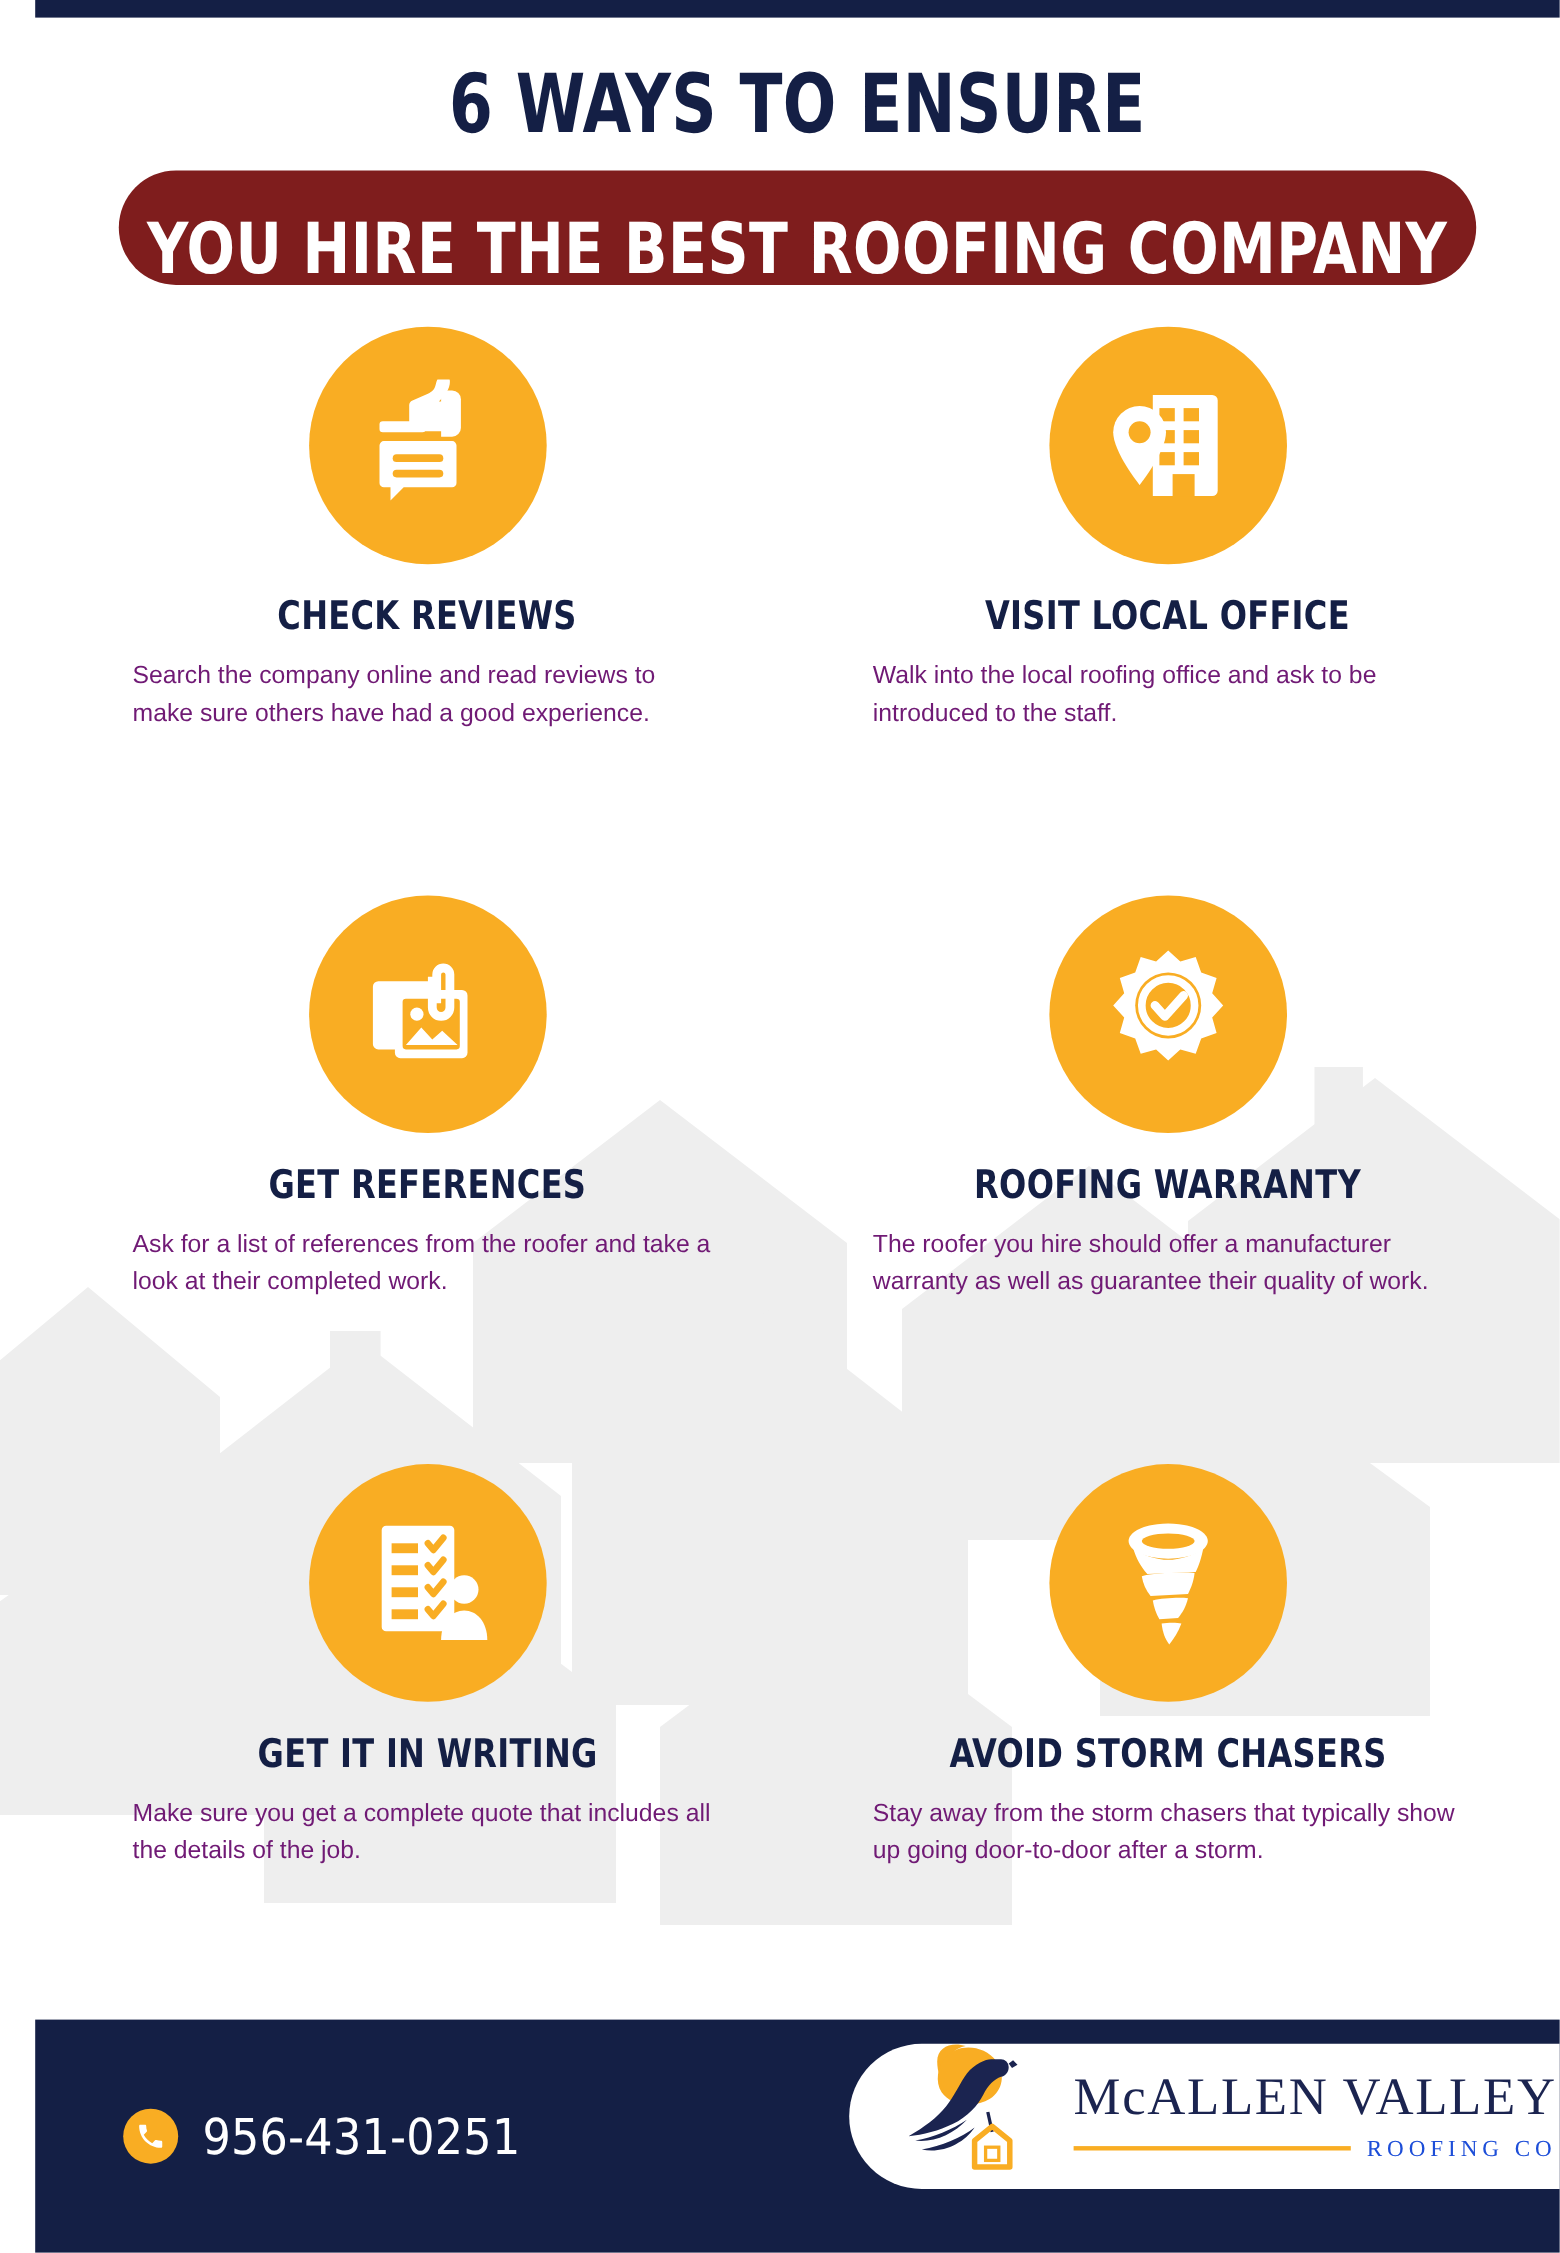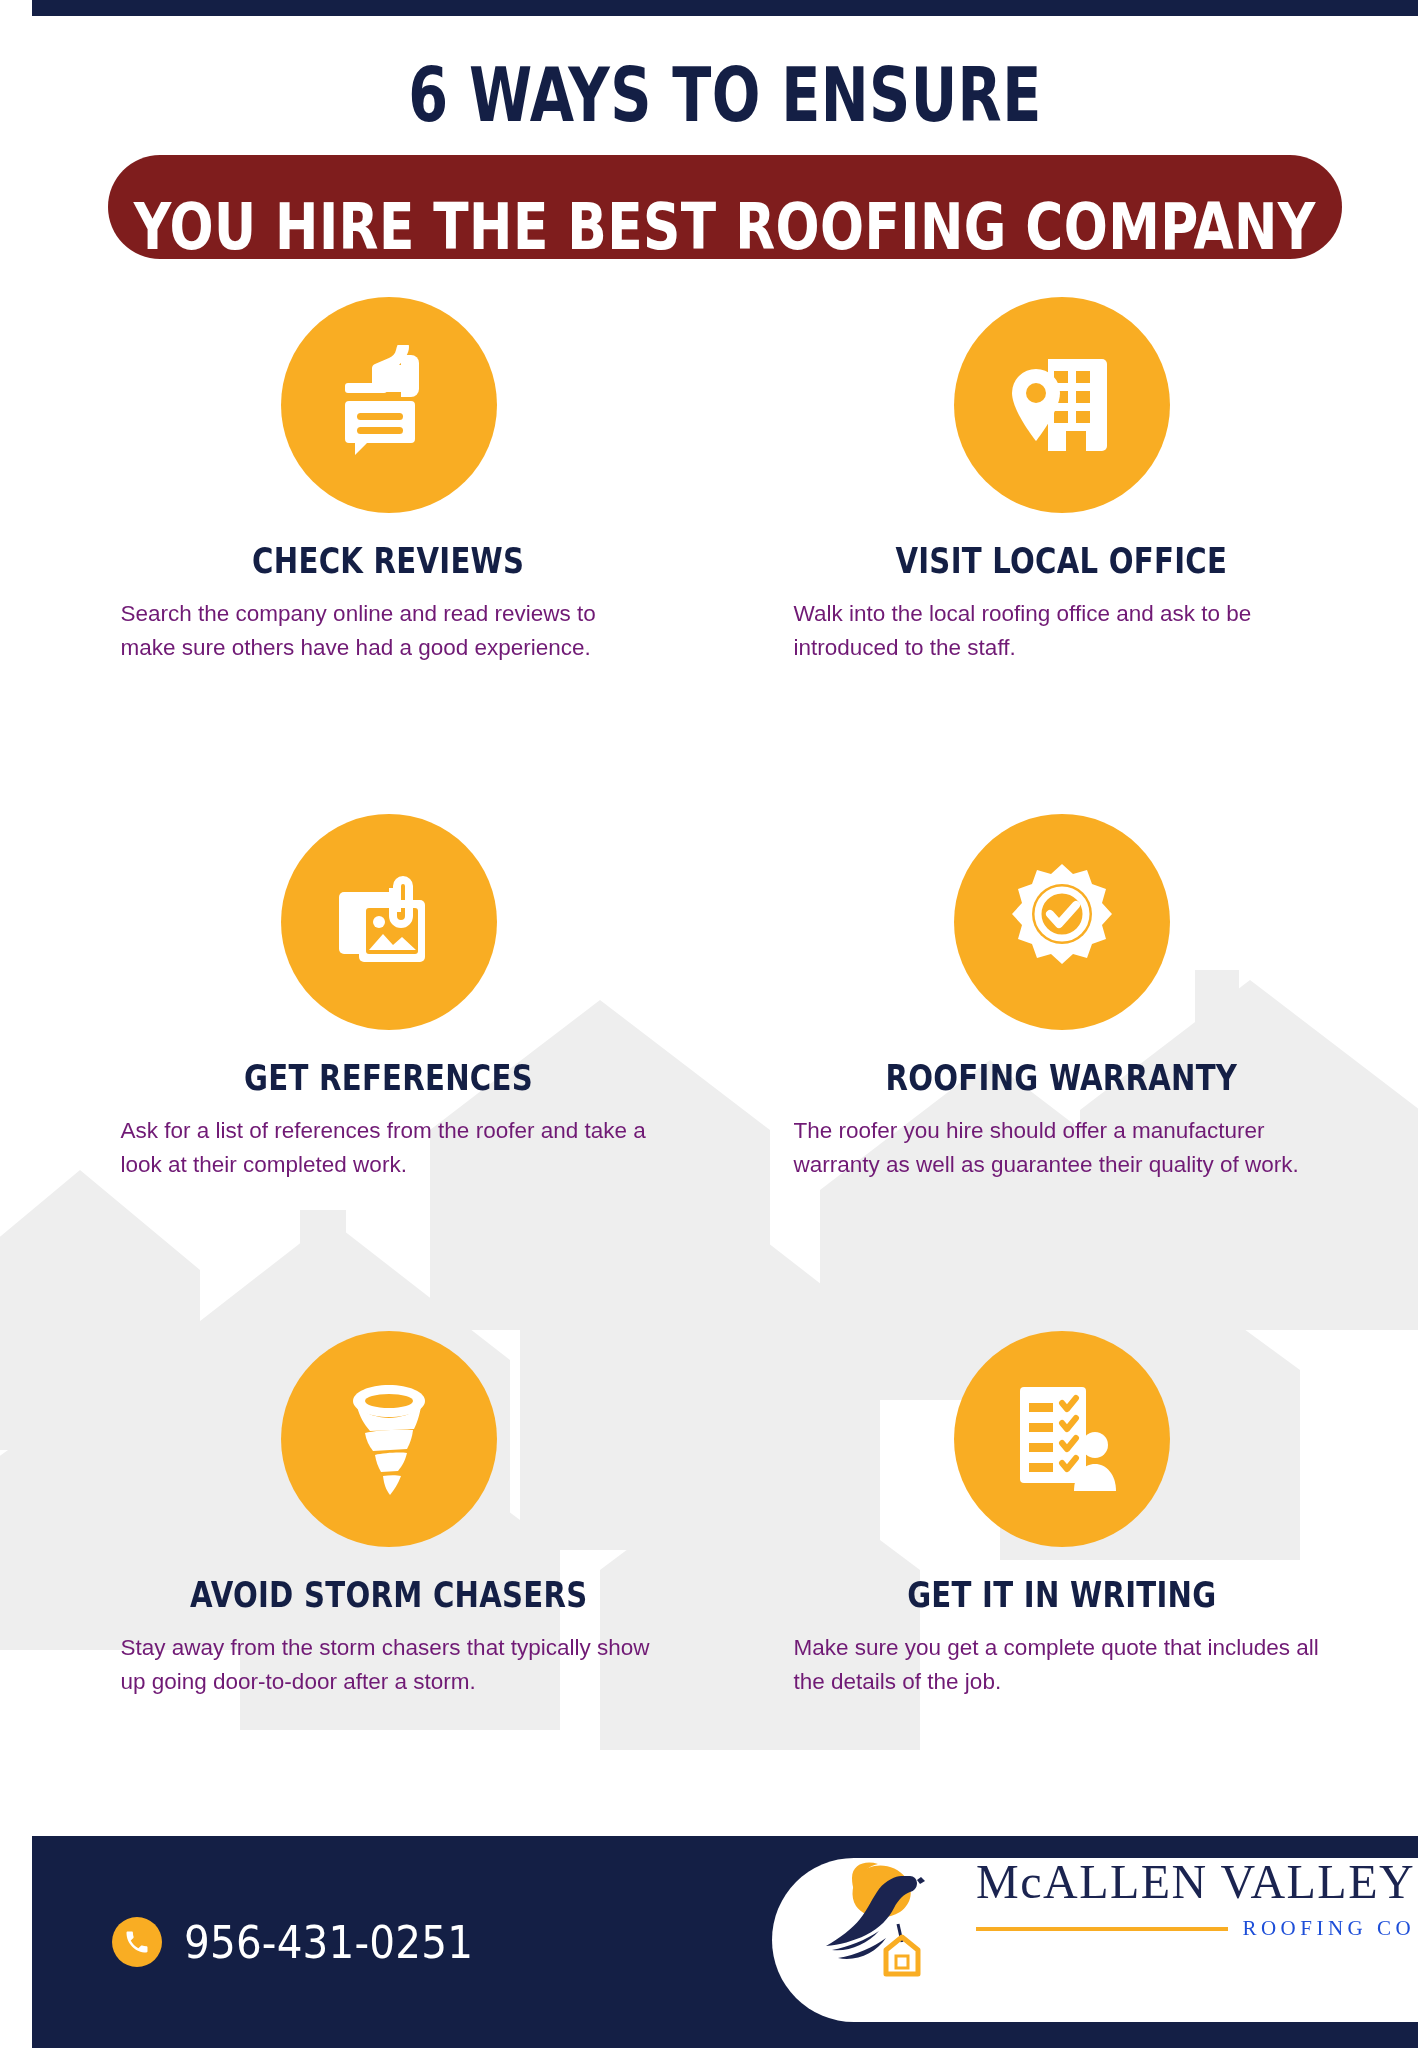--- a/index.html
+++ b/index.html
@@ -173,26 +173,26 @@
     font-size:45px;
     line-height:1;
     letter-spacing:0.2px;
     white-space:nowrap;
   }
   .logo-card {
     position:absolute;
     right:0;
     top:22px;
     width:646px;
-    height:164px;
+    height:132px;
     background:#ffffff;
     border-top-left-radius:90px;
     border-bottom-left-radius:90px;
     display:flex;
-    align-items:flex-start;
+    align-items:center;
     padding-left:52px;
     gap:22px;
   }
   .logo-text-block {
     display:flex;
     flex-direction:column;
     align-items:flex-start;
   }
   .logo-name {
     color:#1b2450;
@@ -326,55 +326,55 @@
           <circle cx="62" cy="54" r="24" fill="none" stroke="#ffffff" stroke-width="7"></circle>
           <path d="M50 54 l9 10 l17 -19" fill="none" stroke="#ffffff" stroke-width="8" stroke-linecap="round" stroke-linejoin="round"></path>
         </svg>
       </div>
       <div class="tile-title">ROOFING WARRANTY</div>
       <div class="tile-desc">The roofer you hire should offer a manufacturer warranty as well as guarantee their quality of work.</div>
     </div>
 
     <div class="tile">
       <div class="circle">
-        <svg width="116" height="116" viewBox="0 0 116 116">
-          <g fill="#ffffff">
-            <path d="M22 20 c0 -9 16 -16 36 -16 s36 7 36 16 c0 9 -16 16 -36 16 s-36 -7 -36 -16 z"></path>
-            <ellipse cx="58" cy="20" rx="24" ry="7" fill="#f9ad23"></ellipse>
-            <path d="M26 26 c8 7 22 11 32 11 c10 0 24 -4 32 -11 c-2 10 -4 16 -7 22 l-44 2 c-6 -7 -10 -14 -13 -24 z"></path>
-            <path d="M34 52 c10 -3 34 -4 48 -3 c-1 8 -3 13 -6 19 l-34 2 c-4 -5 -7 -11 -8 -18 z"></path>
-            <path d="M44 74 c8 -2 24 -3 32 -2 c-2 8 -5 13 -9 18 l-17 1 c-3 -5 -5 -11 -6 -17 z"></path>
-            <path d="M52 95 c6 -1 14 -1 18 0 c-3 8 -7 14 -11 19 c-4 -5 -6 -11 -7 -19 z"></path>
-          </g>
-        </svg>
-      </div>
-      <div class="tile-title">AVOID STORM CHASERS</div>
-      <div class="tile-desc">Stay away from the storm chasers that typically show up going door-to-door after a storm.</div>
-    </div>
-
-    <div class="tile">
-      <div class="circle">
         <svg width="120" height="120" viewBox="0 0 120 120">
           <g fill="#ffffff">
             <rect x="18" y="8" width="66" height="96" rx="4"></rect>
             <rect x="27" y="24" width="24" height="9" fill="#f9ad23"></rect>
             <rect x="27" y="44" width="24" height="9" fill="#f9ad23"></rect>
             <rect x="27" y="64" width="24" height="9" fill="#f9ad23"></rect>
             <rect x="27" y="84" width="24" height="9" fill="#f9ad23"></rect>
             <path d="M60 24 l5 6 l9 -11" fill="none" stroke="#f9ad23" stroke-width="6" stroke-linecap="round" stroke-linejoin="round"></path>
             <path d="M60 44 l5 6 l9 -11" fill="none" stroke="#f9ad23" stroke-width="6" stroke-linecap="round" stroke-linejoin="round"></path>
             <path d="M60 64 l5 6 l9 -11" fill="none" stroke="#f9ad23" stroke-width="6" stroke-linecap="round" stroke-linejoin="round"></path>
             <path d="M60 84 l5 6 l9 -11" fill="none" stroke="#f9ad23" stroke-width="6" stroke-linecap="round" stroke-linejoin="round"></path>
             <circle cx="93" cy="66" r="13"></circle>
             <path d="M72 112 c0 -17 10 -27 21 -27 c11 0 21 10 21 27 z"></path>
           </g>
         </svg>
       </div>
       <div class="tile-title">GET IT IN WRITING</div>
       <div class="tile-desc">Make sure you get a complete quote that includes all the details of the job.</div>
+    </div>
+
+    <div class="tile">
+      <div class="circle">
+        <svg width="116" height="116" viewBox="0 0 116 116">
+          <g fill="#ffffff">
+            <path d="M22 20 c0 -9 16 -16 36 -16 s36 7 36 16 c0 9 -16 16 -36 16 s-36 -7 -36 -16 z"></path>
+            <ellipse cx="58" cy="20" rx="24" ry="7" fill="#f9ad23"></ellipse>
+            <path d="M26 26 c8 7 22 11 32 11 c10 0 24 -4 32 -11 c-2 10 -4 16 -7 22 l-44 2 c-6 -7 -10 -14 -13 -24 z"></path>
+            <path d="M34 52 c10 -3 34 -4 48 -3 c-1 8 -3 13 -6 19 l-34 2 c-4 -5 -7 -11 -8 -18 z"></path>
+            <path d="M44 74 c8 -2 24 -3 32 -2 c-2 8 -5 13 -9 18 l-17 1 c-3 -5 -5 -11 -6 -17 z"></path>
+            <path d="M52 95 c6 -1 14 -1 18 0 c-3 8 -7 14 -11 19 c-4 -5 -6 -11 -7 -19 z"></path>
+          </g>
+        </svg>
+      </div>
+      <div class="tile-title">AVOID STORM CHASERS</div>
+      <div class="tile-desc">Stay away from the storm chasers that typically show up going door-to-door after a storm.</div>
     </div>
 
   </div>
 
   <div class="footer">
 
     <div class="contact-col">
 
       <div class="contact-row">
         <span class="cbadge">

